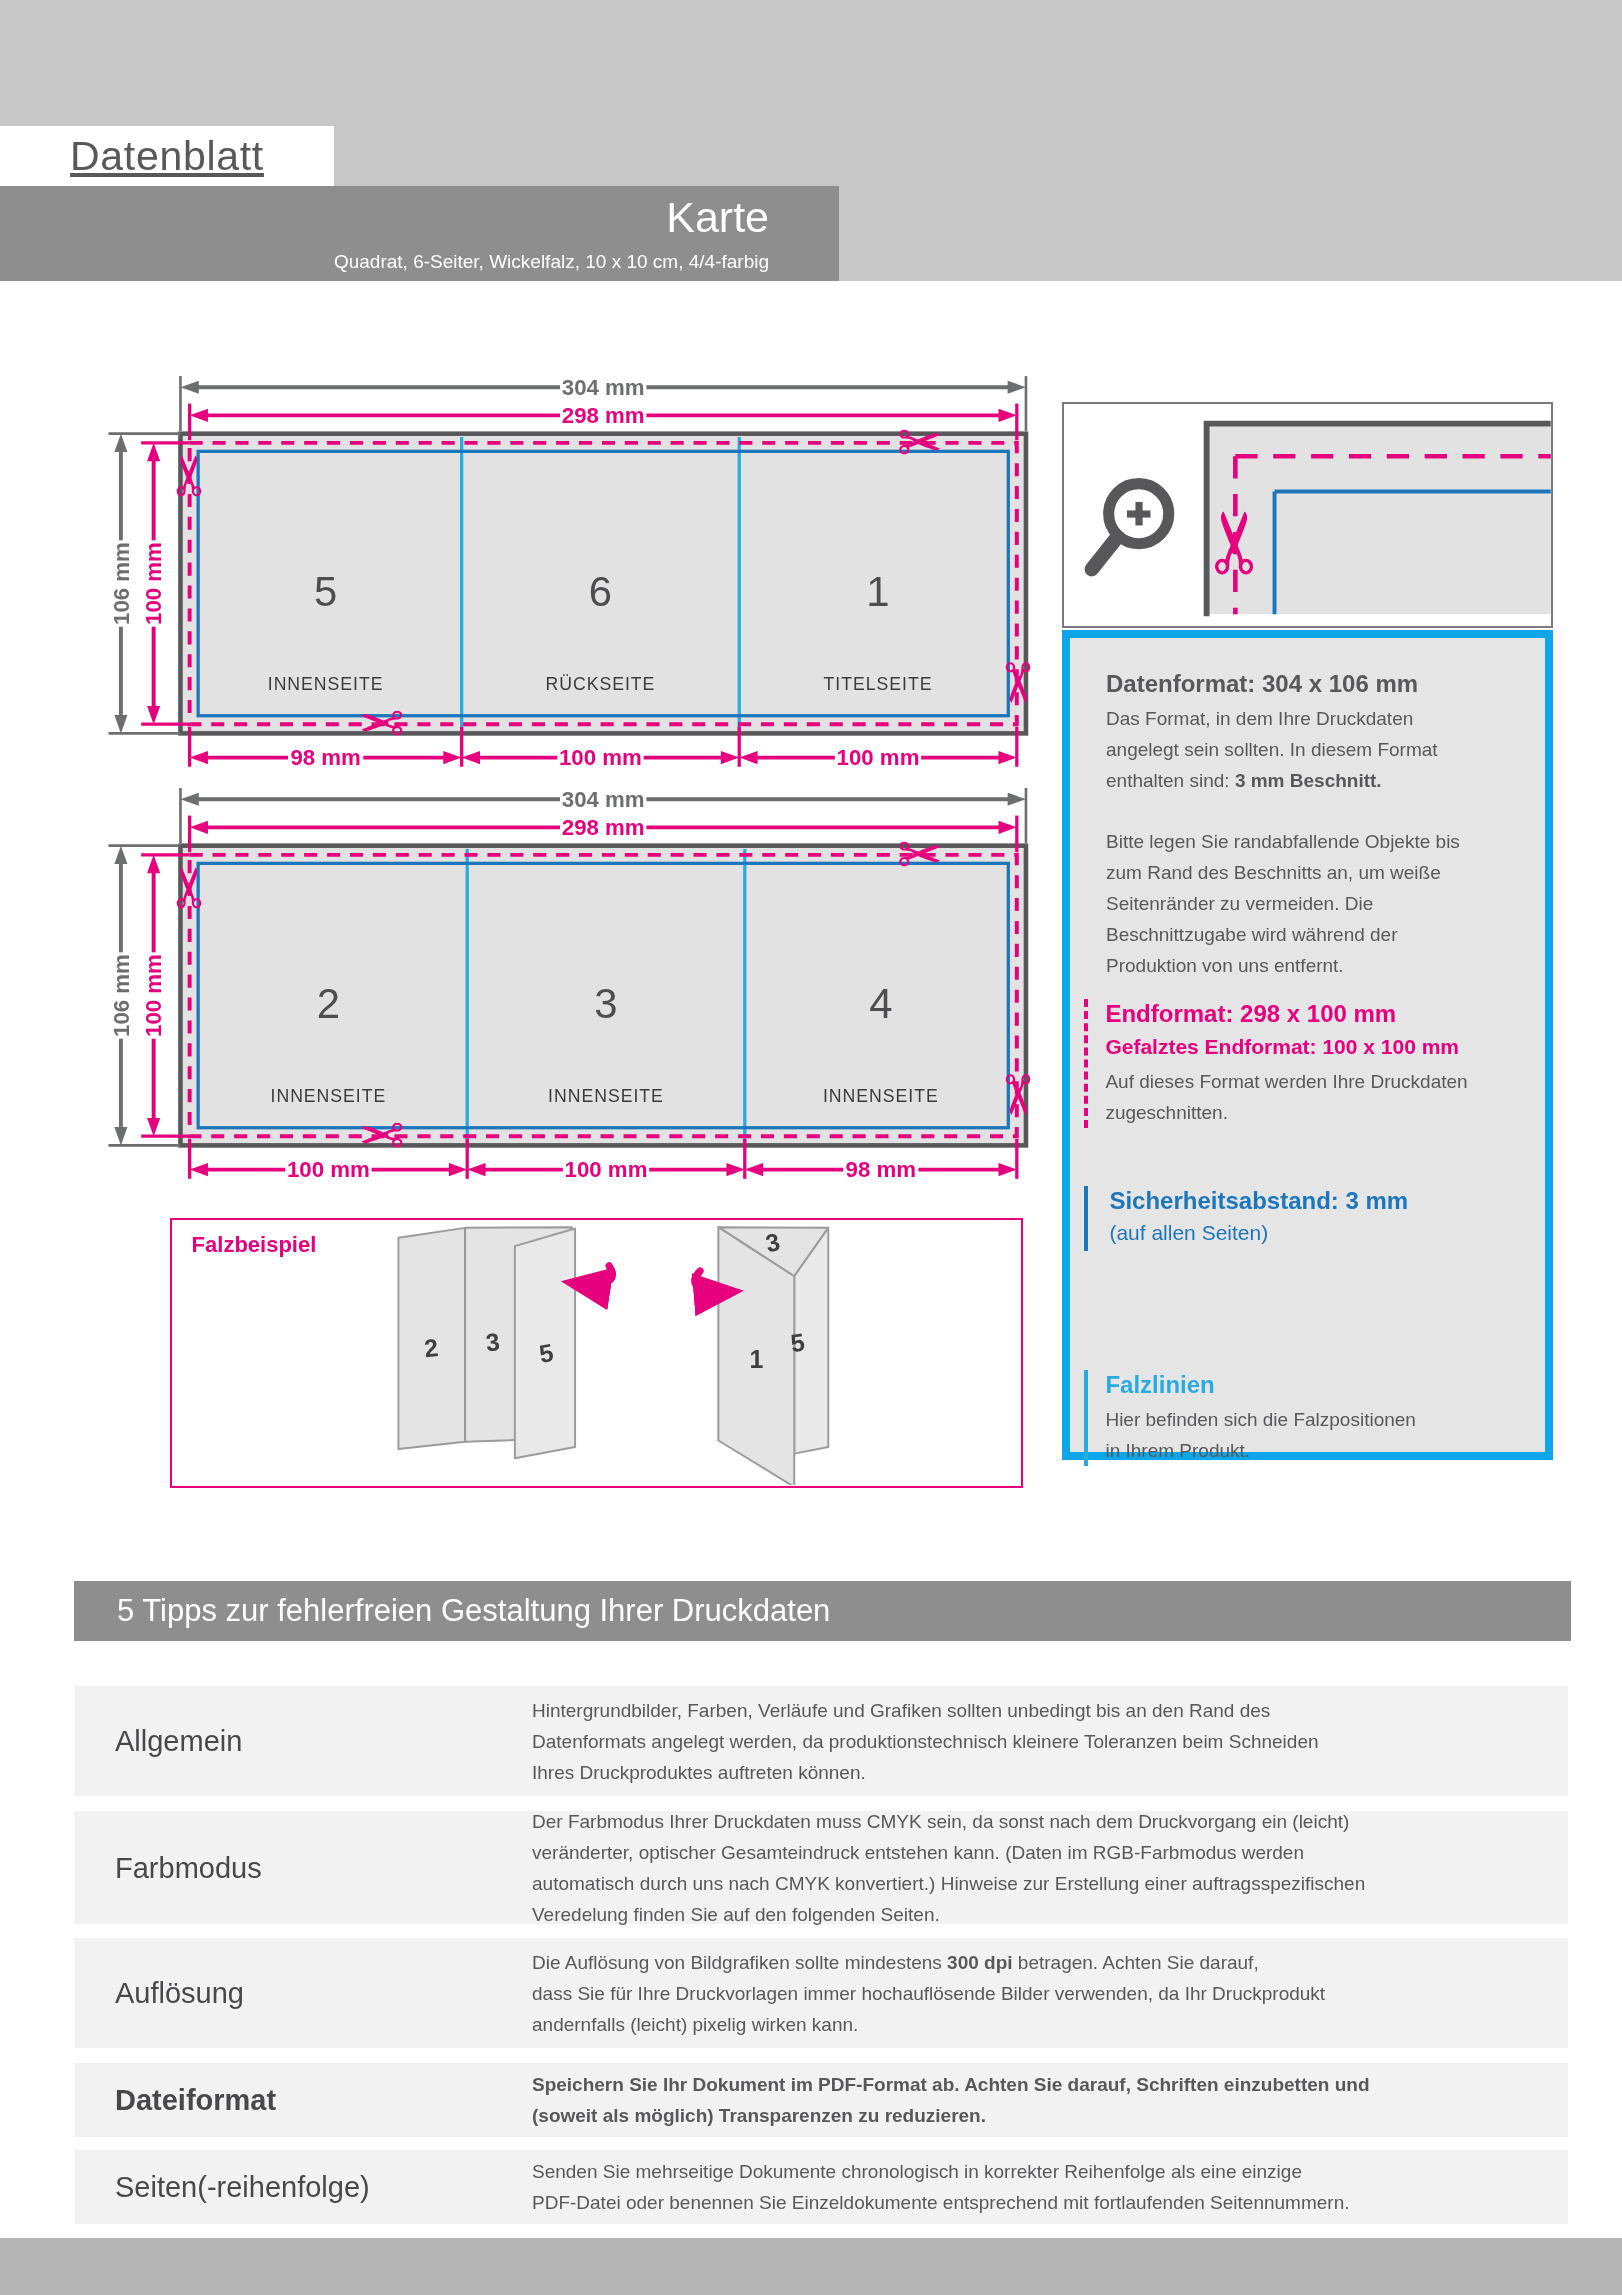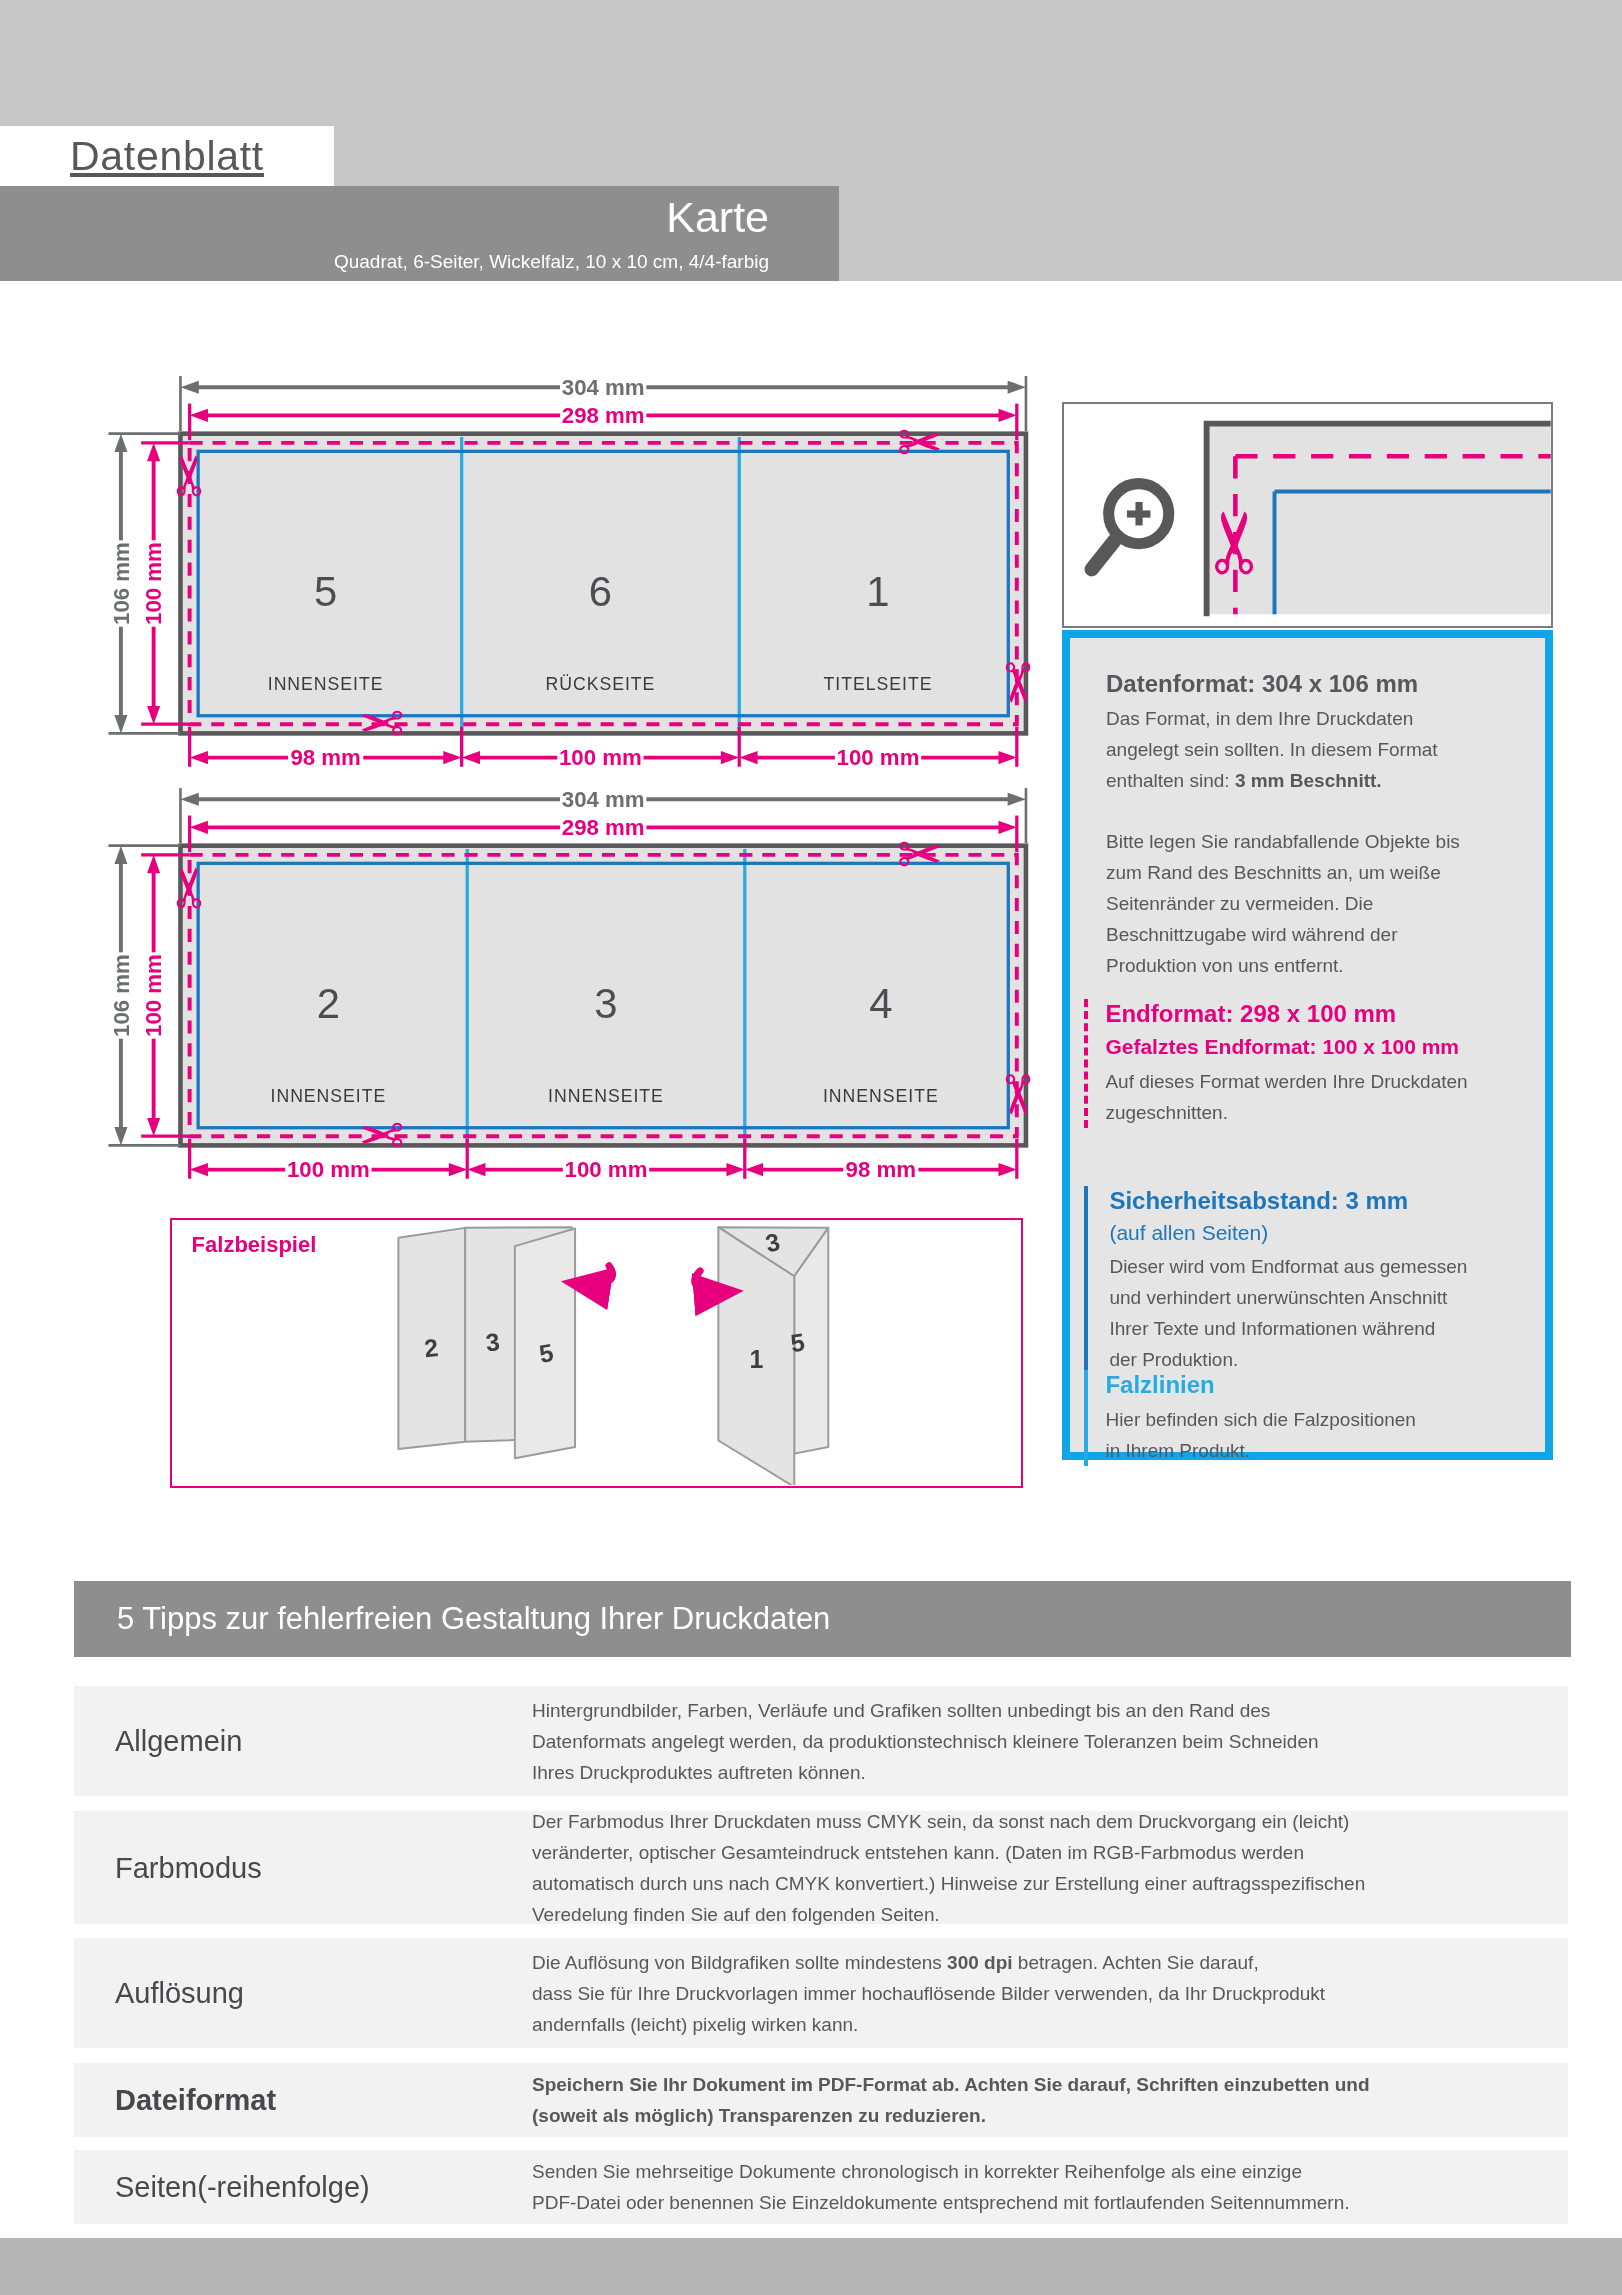--- a/index.html
+++ b/index.html
@@ -30,21 +30,21 @@
   .info-sec .body{white-space:pre-line;color:#58585a;}
   .sec-end{border-left:4.6px dashed #e6007e;padding-left:17px;margin-left:-21.6px;}
   .sec-end .h1{color:#e6007e;}
   .sec-end .h2{font-size:21px;font-weight:bold;color:#e6007e;line-height:27.5px;margin-bottom:5.2px;}
   .sec-safe{border-left:4.6px solid #1d76bc;padding-left:21px;margin-left:-21.6px;}
   .sec-safe .h1{color:#1d76bc;}
   .sec-safe .h2{font-size:21px;color:#1d76bc;line-height:26px;margin-bottom:5.2px;}
   .sec-fold{border-left:4.6px solid #29abe2;padding-left:17px;margin-left:-21.6px;}
   .sec-fold .h1{color:#29abe2;}
   
-  .tips-band{left:74px;top:1581px;width:1497px;height:76px;background:#8e8e8f;
+  .tips-band{left:74px;top:1581px;width:1497px;height:60px;background:#8e8e8f;
         display:flex;align-items:center;padding-left:43px;box-sizing:border-box;}
   .tips-band span{color:#ffffff;font-size:31px;}
   .tip-row{background:#f2f2f3;left:74px;width:1494px;}
   .tip-label{position:absolute;left:41px;top:50%;transform:translateY(-50%);
         font-size:29px;color:#48484a;}
   .tip-body{position:absolute;left:458px;top:50%;transform:translateY(-50%);
         font-size:19px;line-height:31px;color:#58585a;white-space:pre-line;width:1008px;}
   .footer-band{left:0;top:2238px;width:1623px;height:58px;background:#b5b5b6;}
   b{font-weight:bold;}
 </style>
@@ -249,24 +249,20 @@
     </div>
     <div class="info-sec sec-end" style="top:361px;">
       <div class="h1">Endformat: 298 x 100 mm</div>
       <div class="h2">Gefalztes Endformat: 100 x 100 mm</div>
       <div class="body">Auf dieses Format werden Ihre Druckdaten
 zugeschnitten.</div>
     </div>
     <div class="info-sec sec-safe" style="top:548px;">
       <div class="h1">Sicherheitsabstand: 3 mm</div>
       <div class="h2">(auf allen Seiten)</div>
-      <div class="body">Dieser wird vom Endformat aus gemessen
-und verhindert unerwünschten Anschnitt
-Ihrer Texte und Informationen während
-der Produktion.</div>
     </div>
     <div class="info-sec sec-fold" style="top:732px;">
       <div class="h1">Falzlinien</div>
       <div class="body">Hier befinden sich die Falzpositionen
 in Ihrem Produkt.</div>
     </div>
   </div>
 
   <div class="abs tips-band">
     <span>5 Tipps zur fehlerfreien Gestaltung Ihrer Druckdaten</span>

